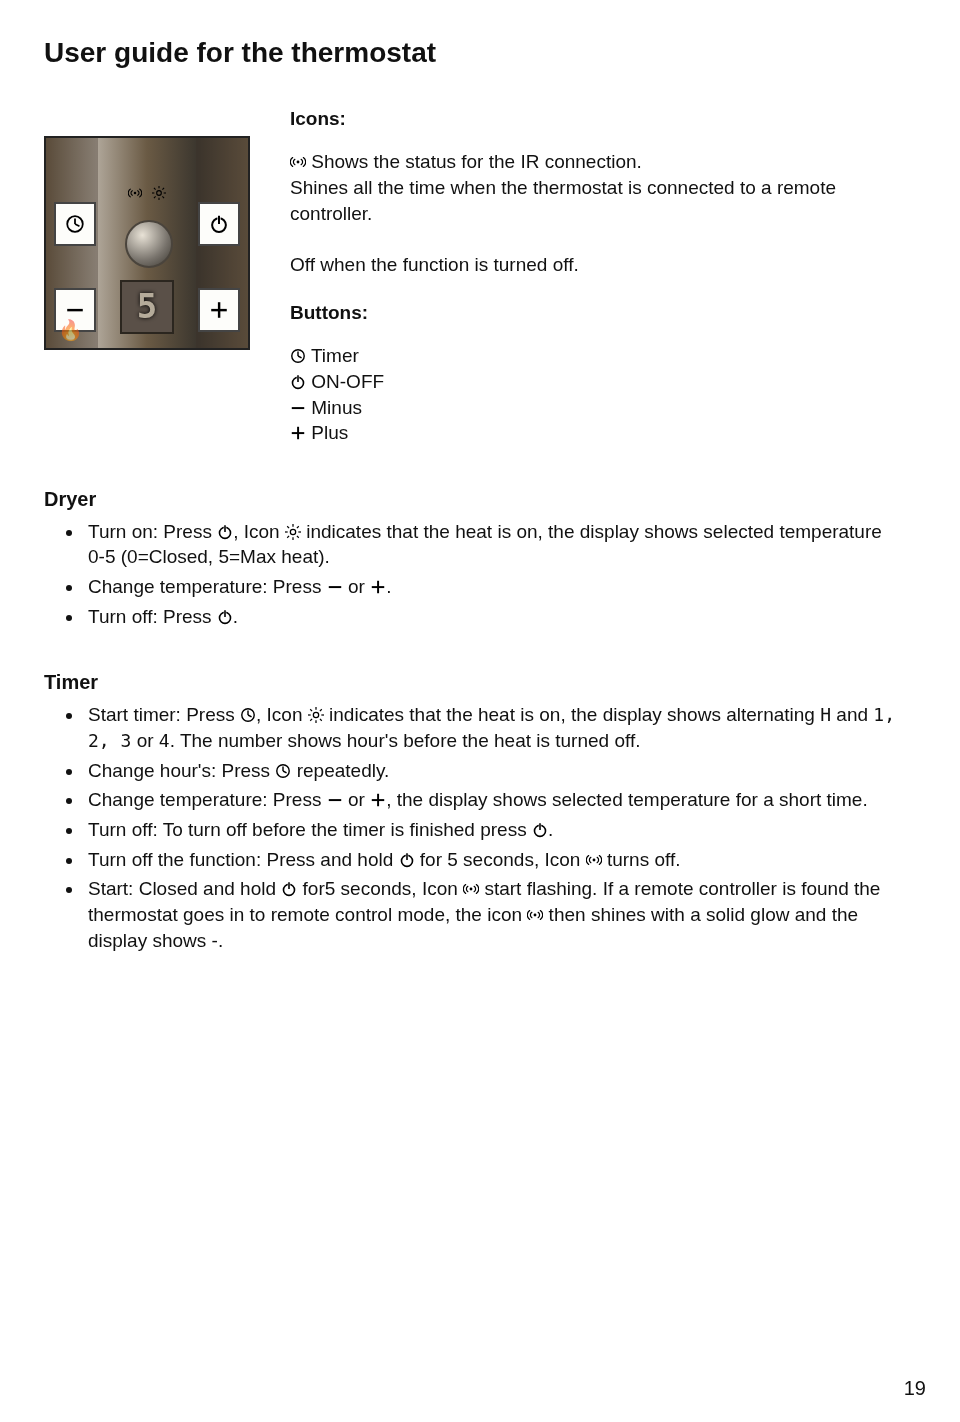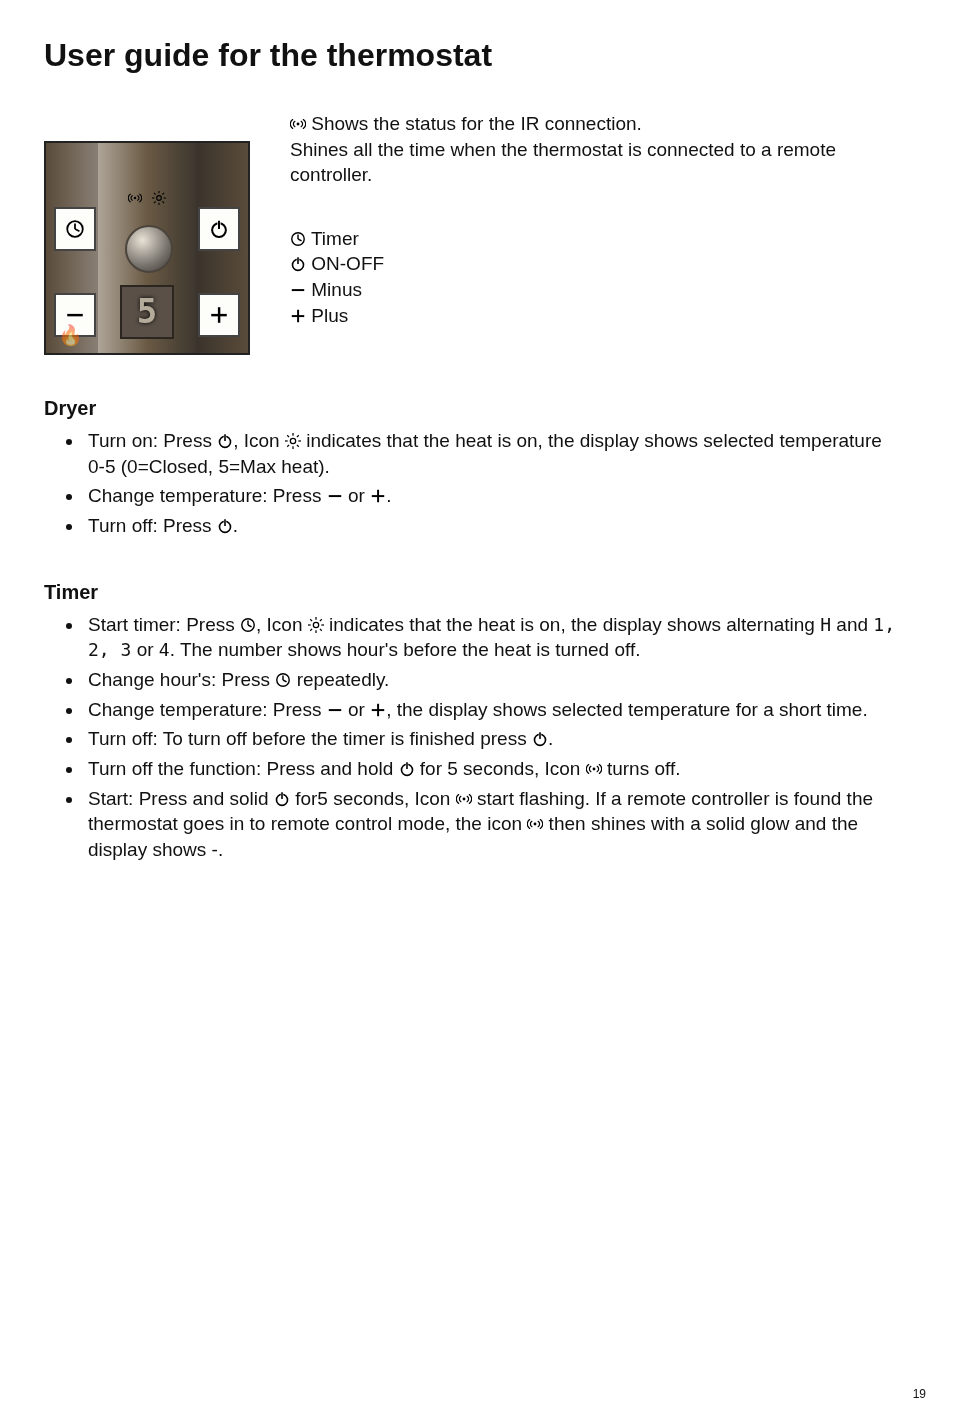--- a/index.html
+++ b/index.html
@@ -7,21 +7,21 @@
     width:960px;
     height:1422px;
     background:#fff;
     font-family:"Segoe UI",Arial,sans-serif;
     font-size:19px;
     line-height:1.35;
     color:#111;
     position:relative;
   }
   .page{padding:34px 60px 0 44px}
-  h1.title{font-size:32px;font-weight:700;margin:0 0 34px 0}
+  h1.title{font-size:28px;font-weight:700;margin:0 0 34px 0}
   .top-row{display:flex;align-items:flex-start}
   .thermo-fig{
     width:202px;height:210px;flex:0 0 202px;margin-right:40px;margin-top:30px;
     background:linear-gradient(to right,#6a5a44,#b0a79a,#6a5a44,#3b362e,#6a5a44);
     border:2px solid #222;position:relative;overflow:hidden;
   }
   .tfa{position:absolute;background:rgba(60,50,40,.35)}
   .bandL{left:0;top:0;width:52px;height:100%}
   .bandR{right:0;top:0;width:52px;height:100%}
   .key{
@@ -53,21 +53,21 @@
 
   .icon{display:inline-block;vertical-align:-3px;width:18px;height:18px}
   .icon.small{width:16px;height:16px;vertical-align:-2px}
   .icon svg{width:100%;height:100%;display:block}
 
   h2.sec{font-size:20px;font-weight:700;margin:40px 0 6px 0}
   ul.b{margin:0 0 0 22px;padding:0}
   ul.b li{margin:0 0 4px 18px;padding-left:4px}
 
   .mono{font-family:Consolas,monospace;font-size:18px}
-  .pagenum{position:absolute;right:34px;bottom:20px;font-size:12px}
+  .pagenum{position:absolute;right:34px;bottom:20px;font-size:20px}
 </style>
 </head>
 <body>
 
 <svg width="0" height="0" style="position:absolute">
   <defs>
     <g id="i-sun">
       <circle cx="9" cy="9" r="3" fill="none" stroke="#000" stroke-width="1.4"></circle>
       <g stroke="#000" stroke-width="1.4">
         <line x1="9" y1="0" x2="9" y2="3"></line>
@@ -146,31 +146,34 @@
             <use href="#i-plus"></use>
           </svg>
         </div>
       <div class="disp">
           <span class="seg">5</span>
         </div>
       <span class="face">🔥</span>
     </div>
 
     <div class="right-col">
+      <p class="sub">Icons:</p>
 
 
       <p class="iconline">
         <span class="icon small"><svg viewBox="0 0 18 18">
               <use href="#i-signal"></use>
             </svg></span>
         <span>Shows the status for the IR connection.</span><br>
         <span>Shines all the time when the thermostat is connected to a remote controller.</span><br>
         <br>
+        <span>Off when the function is turned off.</span>
       </p>
 
+      <p class="sub" style="margin-top:22px">Buttons:</p>
       <div class="btnlist">
         <span class="row"><span class="icon small"><svg viewBox="0 0 18 18">
                 <use href="#i-clock"></use>
               </svg></span> <span>Timer</span></span><br>
         <span class="row"><span class="icon small"><svg viewBox="0 0 18 18">
                 <use href="#i-power"></use>
               </svg></span> <span>ON-OFF</span></span><br>
         <span class="row"><span class="icon small"><svg viewBox="0 0 18 18">
                 <use href="#i-minus"></use>
               </svg></span> <span>Minus</span></span><br>
@@ -234,21 +237,21 @@
 
   <ul class="b">
     <li>
       <span>Turn off the function: Press and hold </span><span class="icon small"><svg viewBox="0 0 18 18">
             <use href="#i-power"></use>
           </svg></span><span> for 5 seconds, Icon </span><span class="icon small"><svg viewBox="0 0 18 18">
             <use href="#i-signal"></use>
           </svg></span><span> turns off.</span>
     </li>
     <li>
-      <span>Start: Press and solid </span><span class="icon small"><svg viewBox="0 0 18 18">
+      <span>Start: Closed and hold </span><span class="icon small"><svg viewBox="0 0 18 18">
             <use href="#i-power"></use>
           </svg></span><span> for5 seconds, Icon </span><span class="icon small"><svg viewBox="0 0 18 18">
             <use href="#i-signal"></use>
           </svg></span><span> start flashing. If a remote controller is found the thermostat goes in to remote control mode, the icon </span><span class="icon small"><svg viewBox="0 0 18 18">
             <use href="#i-signal"></use>
           </svg></span><span> then shines with a solid glow and the display shows -.</span>
     </li>
   </ul>
 </div>
 

